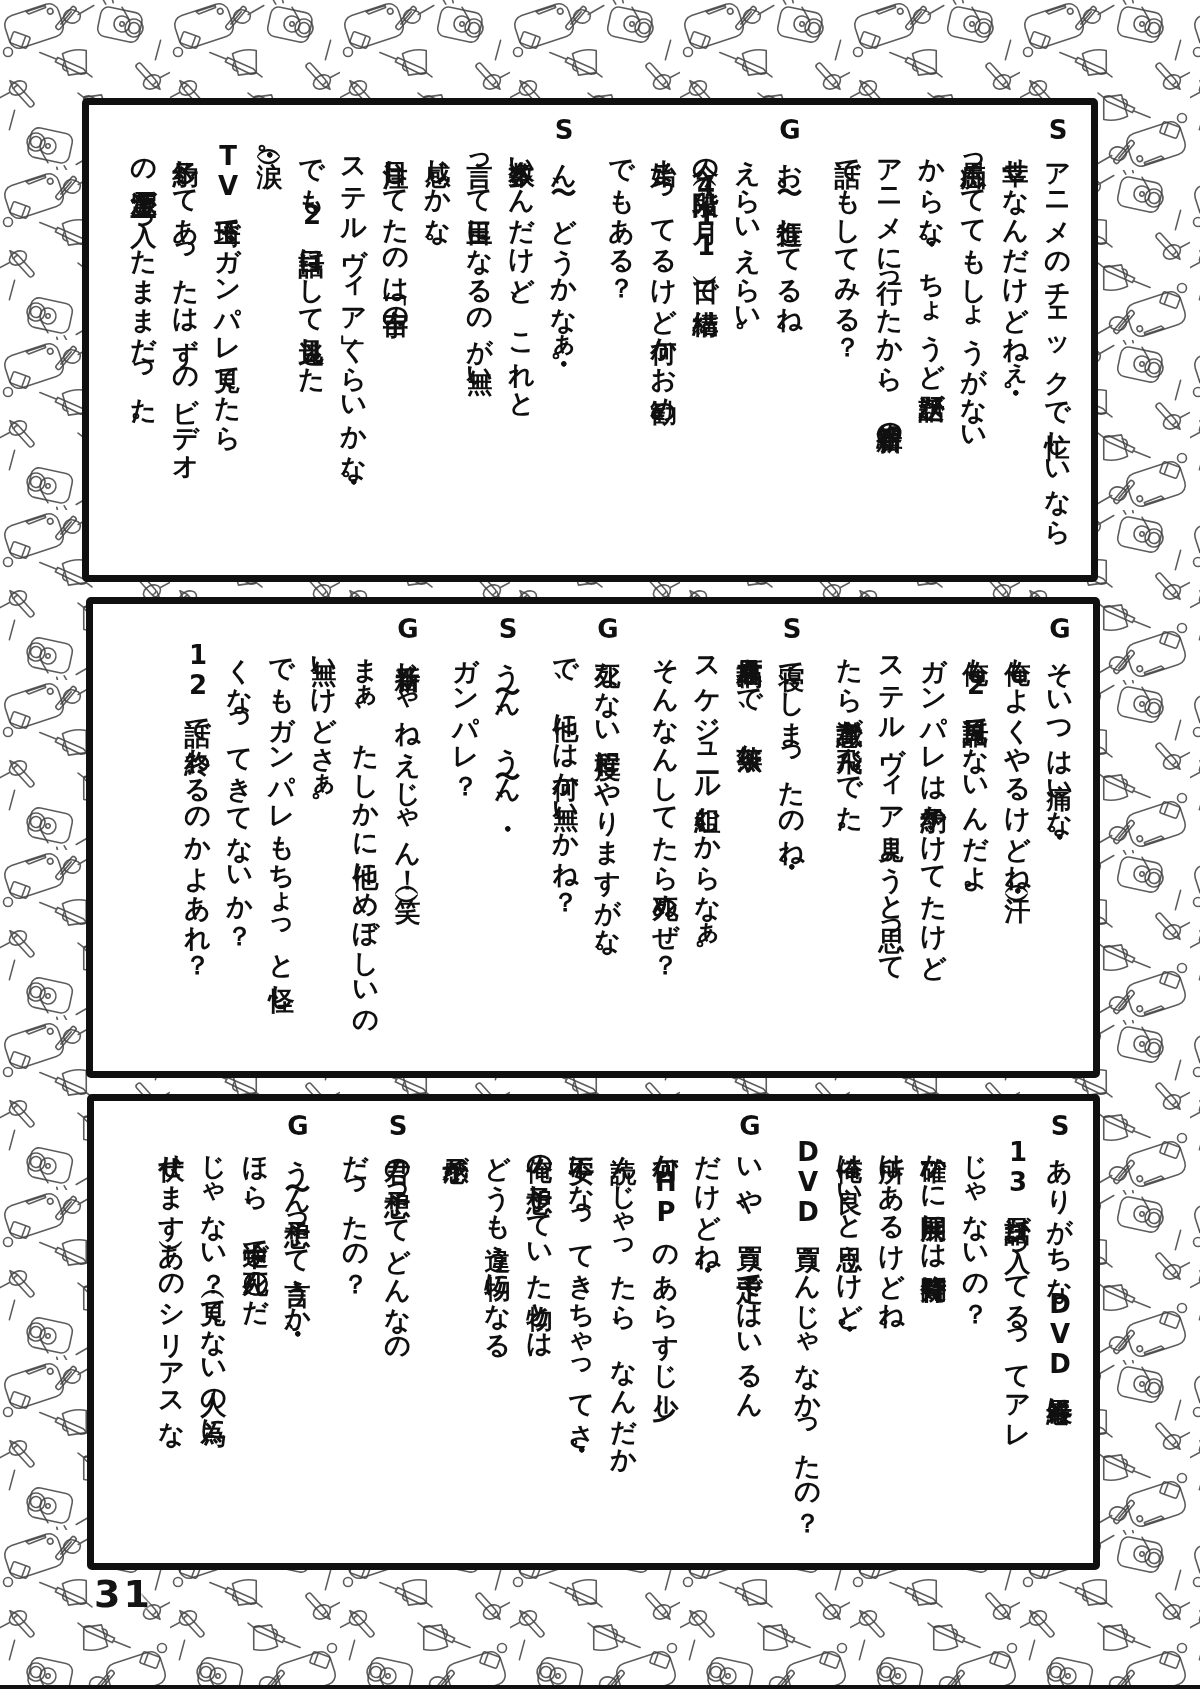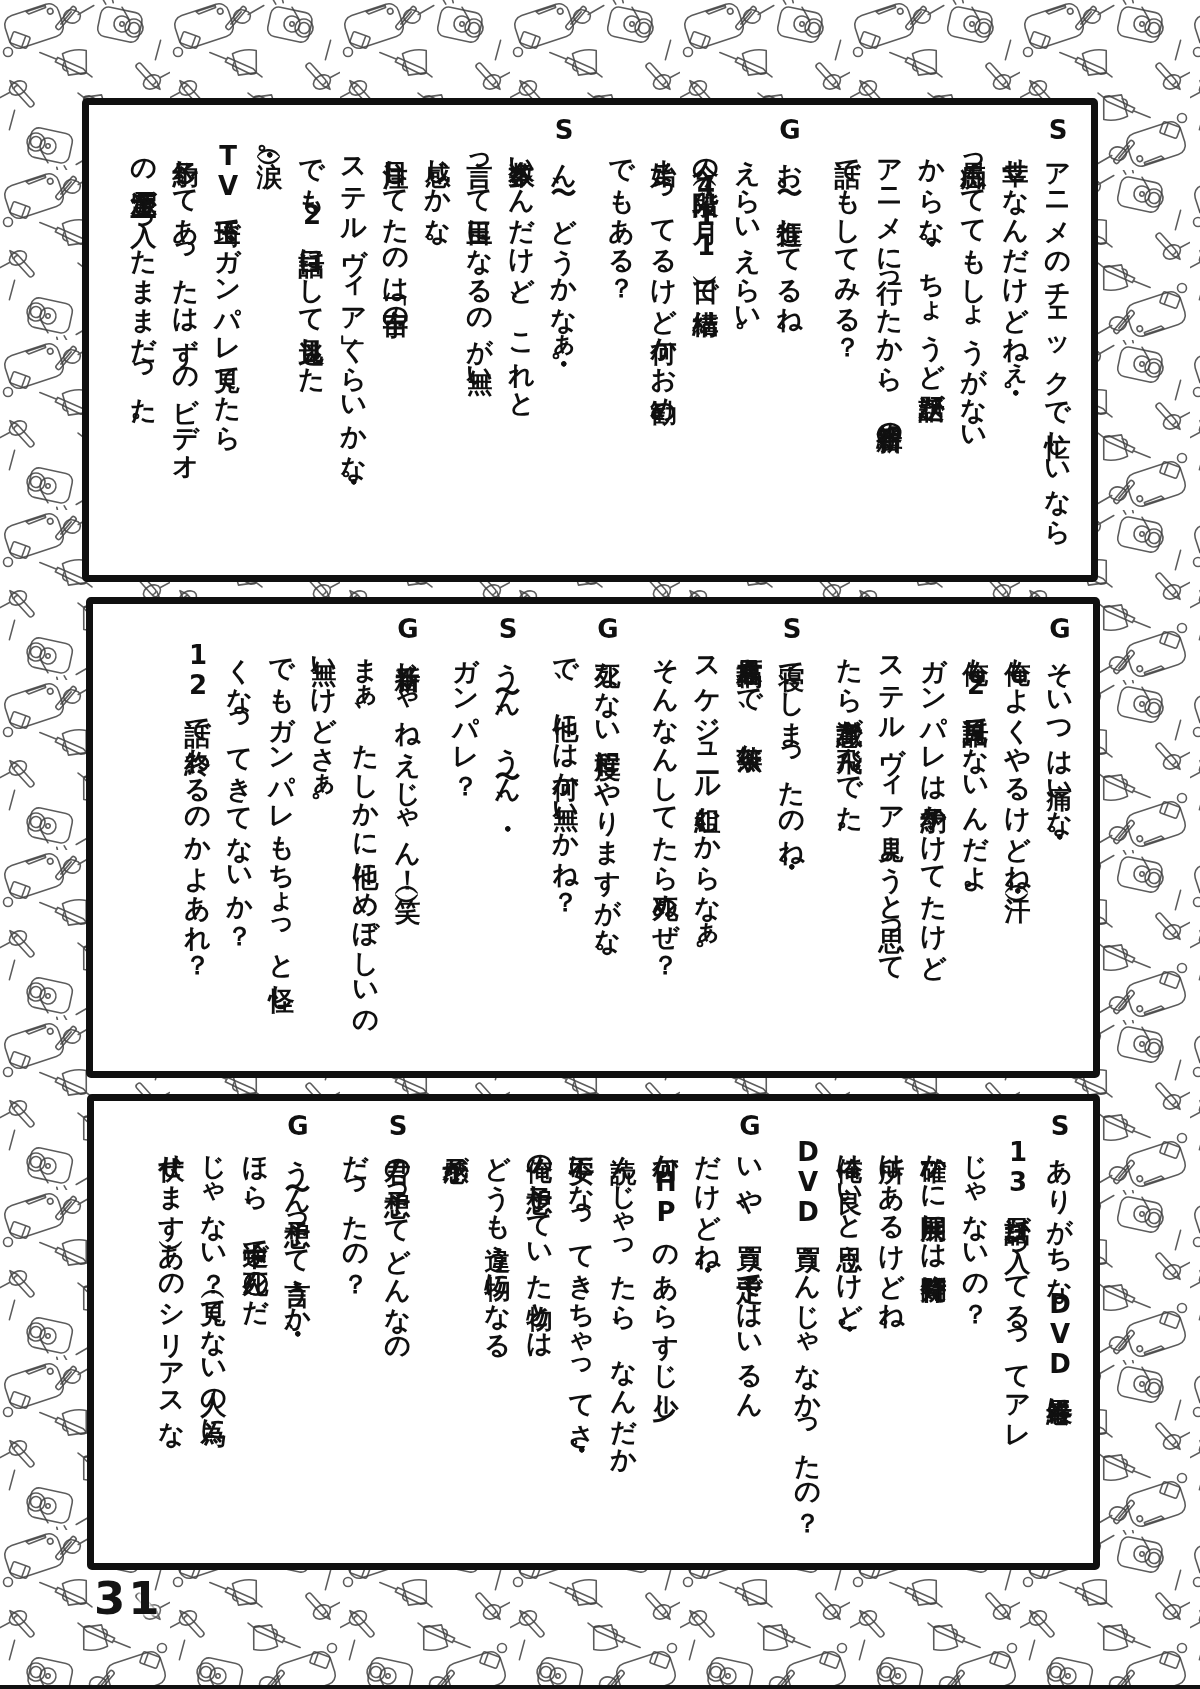--- a/index.html
+++ b/index.html
@@ -17,21 +17,21 @@
     padding:10px 12px 6px 6px;
   }
   .box-top{left:82px;top:98px;width:1016px;height:484px;}
   .box-middle{left:86px;top:597px;width:1014px;height:481px;}
   .box-bottom{left:87px;top:1094px;width:1013px;height:476px;}
   .col{white-space:nowrap;}
   .col.indent{padding-top:26px;}
   .col.gap{margin-right:16px;}
   .page-number{
     position:absolute;left:94px;top:1572px;
-    font-size:45px;font-weight:700;color:#141414;letter-spacing:3px;
+    font-size:38px;font-weight:700;color:#141414;letter-spacing:3px;
     text-shadow:0 0 4px #fff,0 0 6px #fff;
   }
   .edge-line{position:absolute;left:0;bottom:0;width:100%;height:4px;background:#111;}
 </style>
 </head>
 <body>
 
 <div class="page">
 
   <svg class="bg" width="1200" height="1689" aria-hidden="true">

